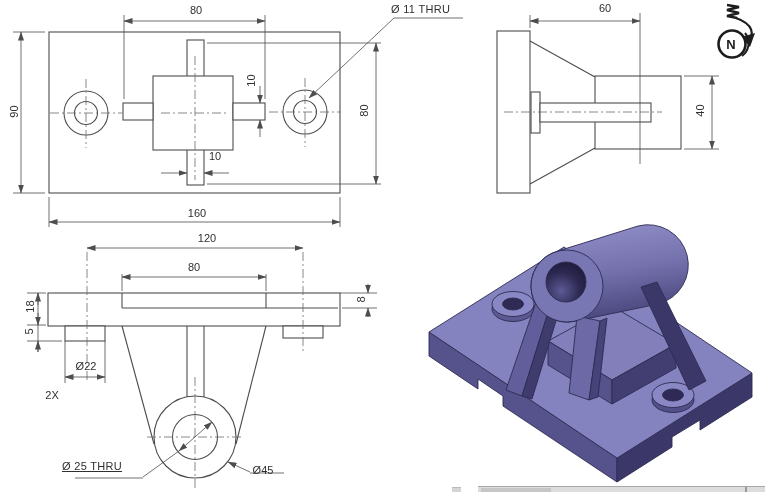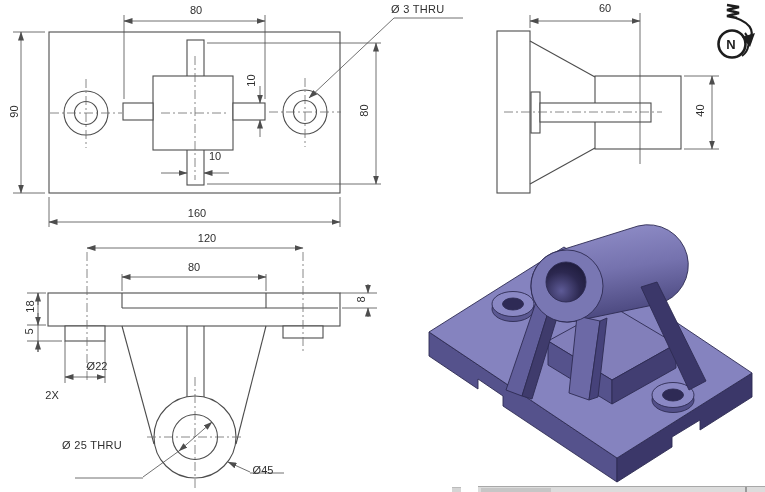--- a/index.html
+++ b/index.html
@@ -172,33 +172,33 @@
     <text x="731" y="49" font-family="Liberation Sans, sans-serif" font-size="13" font-weight="bold" text-anchor="middle" fill="#1d1d1d" stroke="none">N</text>
   </g>
 </svg>
 
 <div class="lbl" style="left:179px;top:4px;">80</div>
 <div class="lbl rot" style="left:-3px;top:105px;">90</div>
 <div class="lbl" style="left:180px;top:207px;">160</div>
 <div class="lbl rot" style="left:234px;top:74px;">10</div>
 <div class="lbl" style="left:198px;top:150px;">10</div>
 <div class="lbl rot" style="left:347px;top:104px;">80</div>
-<div class="lbl note" style="left:391px;top:3px;">Ø 3 THRU</div>
+<div class="lbl note" style="left:391px;top:3px;">Ø 11 THRU</div>
 
 <div class="lbl" style="left:588px;top:2px;">60</div>
 <div class="lbl rot" style="left:683px;top:104px;">40</div>
 
 <div class="lbl" style="left:190px;top:232px;">120</div>
 <div class="lbl" style="left:177px;top:261px;">80</div>
 <div class="lbl rot" style="left:13px;top:300px;">18</div>
 <div class="lbl rot" style="left:12px;top:325px;">5</div>
 <div class="lbl rot" style="left:344px;top:293px;">8</div>
 <div class="lbl" style="left:35px;top:360px;margin-top:29px;">2X</div>
-<div class="lbl" style="left:69px;top:360px;margin-left:11px;">Ø22</div>
-<div class="lbl note" style="left:62px;top:439px;">Ø 25 THRU</div>
+<div class="lbl" style="left:69px;top:360px;">Ø22</div>
+<div class="lbl note" style="left:62px;top:460px;text-decoration:underline;">Ø 25 THRU</div>
 <div class="lbl" style="left:246px;top:464px;">Ø45</div>
 
 <div class="frag" style="left:478px;top:486px;width:287px;height:6px;">
   <div class="frag-inner" style="left:3px;top:1px;width:70px;height:4px;"></div>
   <div class="frag-inner" style="left:267px;top:0;width:2px;height:6px;background:#9a9a9a;"></div>
 </div>
 <div class="frag" style="left:452px;top:487px;width:9px;height:5px;background:#d5d5d5;border-top:1px solid #bbb;"></div>
 
 </div>
 

